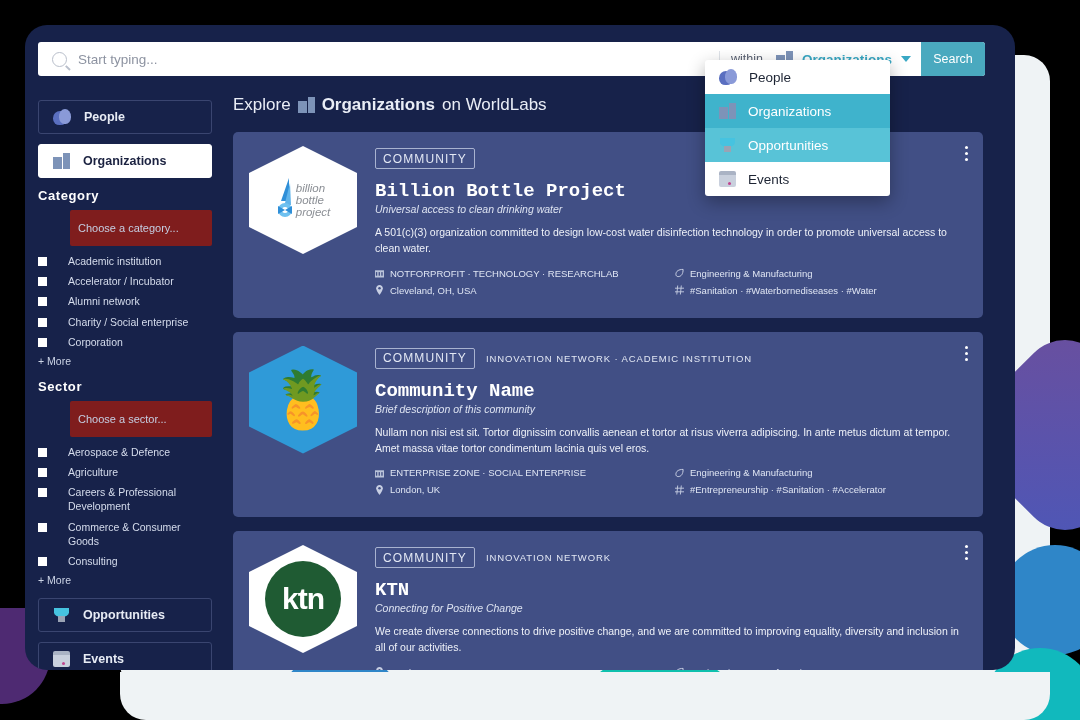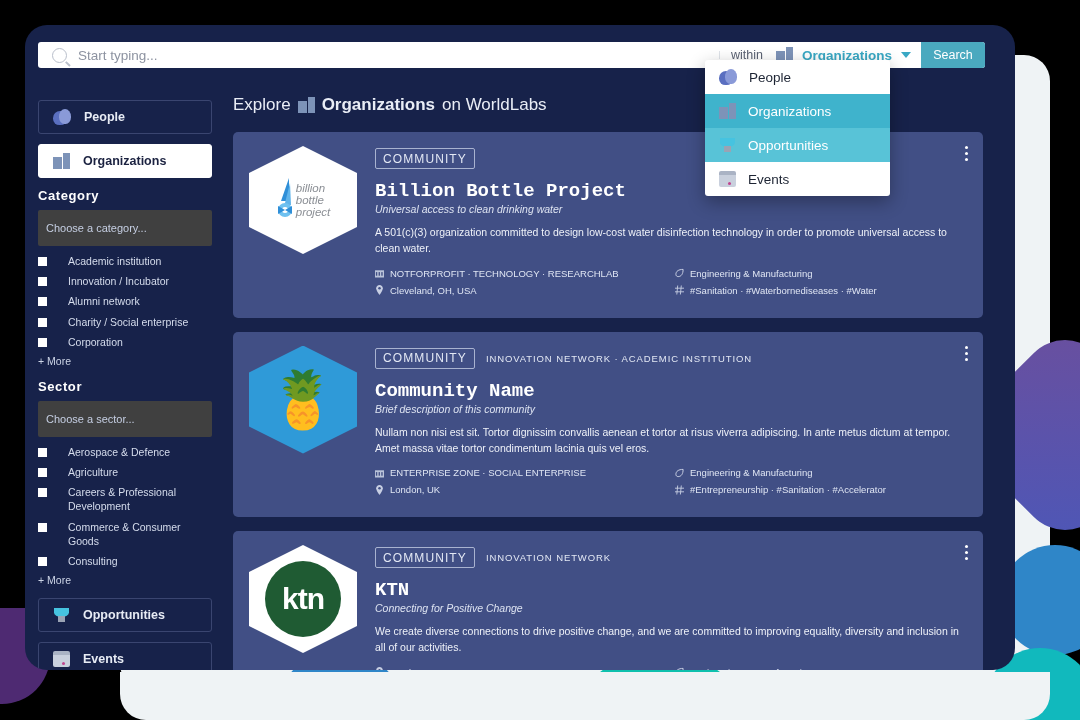--- a/index.html
+++ b/index.html
@@ -53,21 +53,21 @@
   #window {
     position: absolute; left: 25px; top: 25px;
     width: 990px; height: 645px;
     background: #17224a; border-radius: 22px;
     overflow: hidden;
   }
 
   
   .searchbar {
     position: absolute; left: 13px; top: 17px;
-    width: 947px; height: 26px;
+    width: 947px; height: 34px;
     background: #fff; border-radius: 3px;
     display: flex; align-items: stretch;
   }
   .search-input-wrap { flex: 1; display: flex; align-items: center; padding-left: 14px; gap: 11px; }
   .search-glass { width: 15px; height: 15px; border: 1.7px solid #b9bfcb; border-radius: 50%; position: relative; flex: none; }
   .search-glass::after { content:""; position:absolute; right:-5px; bottom:-3px; width:6px; height:1.7px; background:#b9bfcb; transform: rotate(45deg); }
   .search-field { border: none; outline: none; font-size: 13.5px; color: #2b3243; width: 100%; font-family: "Liberation Sans", sans-serif; background: transparent; }
   .search-field::placeholder { color: #8d93a1; }
 
   .search-divider { width:1px; background:#dfe3e9; margin:9px 0; }
@@ -109,23 +109,23 @@
   .sidebar { position:absolute; left:13px; top:75px; width:174px; }
   .nav-btn {
     display:flex; align-items:center; gap:13px;
     height:34px; padding:0 14px; border:1px solid #3a4straight;
     border:1px solid #3a4570; border-radius:3px; margin-bottom:10px;
     font-size:12.5px; color:#e7ebf4; cursor:pointer; font-weight:bold;
   }
   .nav-btn.active { background:#fff; color:#1b2240; border-color:#fff; }
   .filter-title { font-size:13px; font-weight:bold; color:#fff; letter-spacing:.6px; margin:6px 0 7px; }
   .filter-select {
-    background:#404040; border:none; border-radius:2px; height:21px;
+    background:#7f1d1d; border:none; border-radius:2px; height:21px;
     display:flex; align-items:center; padding:18px 8px;
-    font-size:11px; color:#c5cee2; cursor:pointer; margin-bottom:8px;
+    font-size:11px; color:#c5cee2; cursor:pointer; margin-bottom:8px;margin-left:32px;
   }
   .cb-row { display:flex; align-items:flex-start; gap:21px; margin-bottom:6px; cursor:pointer; }
   .cb { width:9px;height:9px;background:#fff;flex:none;margin-top:3px; }
   .cb-label { font-size:10.5px; color:#d5dcec; line-height:1.35; }
   .more-link { font-size:10.5px; color:#ccd4e6; margin:3px 0 12px; cursor:pointer; }
 
   
   .content { position:absolute; left:208px; top:70px; width:750px; }
   .explore {
     font-size:17px; color:#e9edf6; display:flex; align-items:center; gap:7px; margin-bottom:17px;
@@ -211,21 +211,21 @@
       </div>
 
       <div class="filter-title">Category</div>
       <div class="filter-select">Choose a category...</div>
       <div class="cb-row">
           <span class="cb"></span>
           <span class="cb-label">Academic institution</span>
         </div>
       <div class="cb-row">
           <span class="cb"></span>
-          <span class="cb-label">Innovation / Incubator</span>
+          <span class="cb-label">Accelerator / Incubator</span>
         </div>
       <div class="cb-row">
           <span class="cb"></span>
           <span class="cb-label">Alumni network</span>
         </div>
       <div class="cb-row">
           <span class="cb"></span>
           <span class="cb-label">Charity / Social enterprise</span>
         </div>
       <div class="cb-row">

